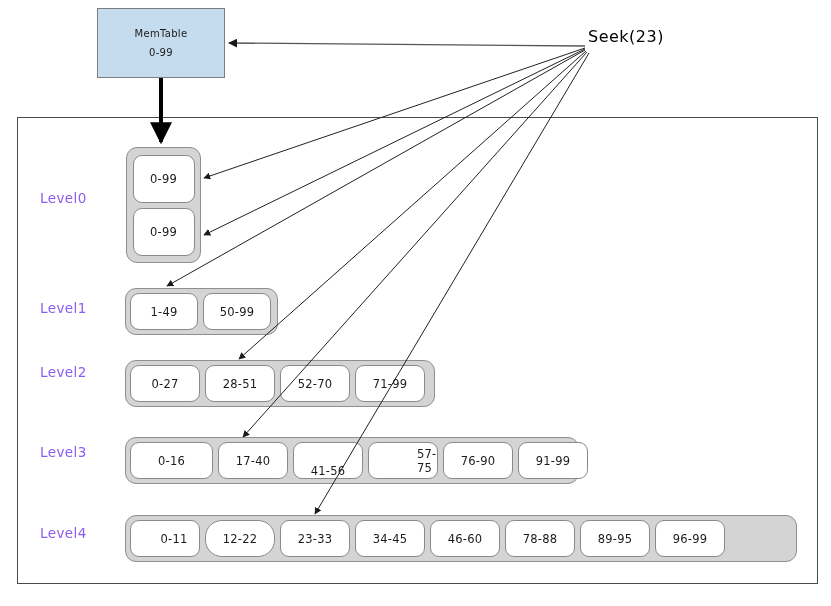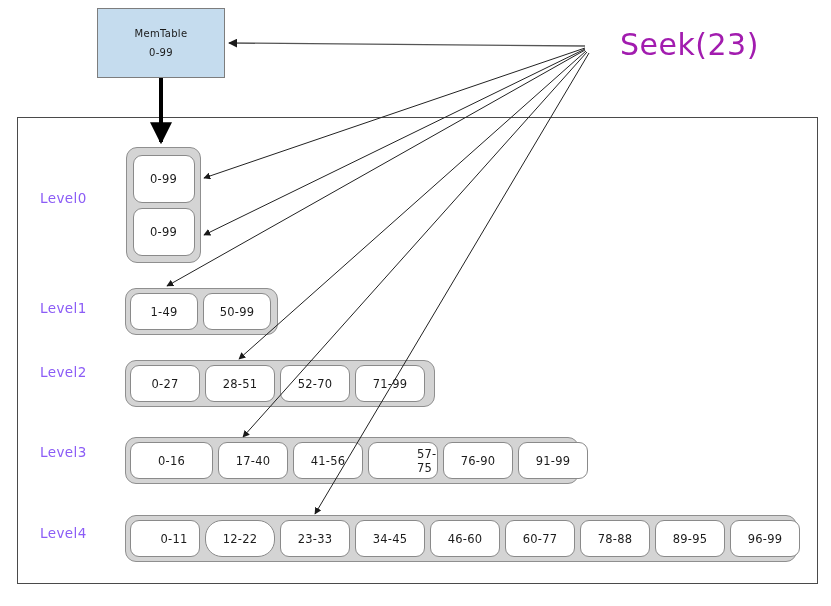--- a/index.html
+++ b/index.html
@@ -13,21 +13,21 @@
                border:1.5px solid #4a4a4a;background:#fff;box-sizing:border-box;}
 
   
   .memtable{position:absolute;left:97px;top:8px;width:128px;height:70px;
             background:#c5dcee;border:1.5px solid #7d7d7d;box-sizing:border-box;
             display:flex;flex-direction:column;align-items:center;justify-content:center;
             color:#1a1a1a;font-size:10px;line-height:19px;letter-spacing:.3px;}
   .memtable span{display:block;}
 
   
-  .seek-label{position:absolute;left:620px;top:27px;font-size:30px;color:#a21caf;
+  .seek-label{position:absolute;left:588px;top:27px;font-size:16px;color:#000000;
               letter-spacing:.5px;white-space:nowrap;}
   .level-label{position:absolute;font-size:13.5px;color:#8b5cf6;letter-spacing:.4px;
                white-space:nowrap;}
 
   .lvl-container{position:absolute;background:#d4d4d4;border:1.5px solid #8f8f8f;
                  border-radius:11px;box-sizing:border-box;
                  display:flex;align-items:center;padding:4px;}
   .lvl-container.vert{flex-direction:column;justify-content:center;}
 
   .sst{background:#ffffff;border:1.5px solid #8a8a8a;border-radius:9px;
@@ -93,21 +93,21 @@
     </div>
   </div>
 
   <div class="lvl-container" style="left:125px;top:437px;width:454px;height:47px;">
     <div class="sst" style="width:83px;height:37px;">
       <span>0-16</span>
     </div>
     <div class="sst" style="width:70px;height:37px;">
       <span>17-40</span>
     </div>
-    <div class="sst" style="width:70px;height:37px;">
+    <div class="sst" style="width:70px;height:37px;align-items:flex-end;">
       <span>41-56</span>
     </div>
     <div class="sst" style="width:70px;height:37px;padding-left:48px;">
       <span>57-75</span>
     </div>
     <div class="sst" style="width:70px;height:37px;">
       <span>76-90</span>
     </div>
     <div class="sst" style="width:70px;height:37px;">
       <span>91-99</span>
@@ -122,23 +122,20 @@
       <span>12-22</span>
     </div>
     <div class="sst" style="width:70px;height:37px;">
       <span>23-33</span>
     </div>
     <div class="sst" style="width:70px;height:37px;">
       <span>34-45</span>
     </div>
     <div class="sst" style="width:70px;height:37px;">
       <span>46-60</span>
-    </div>
-    <div class="sst" style="width:70px;height:37px;">
-      <span>60-77</span>
     </div>
     <div class="sst" style="width:70px;height:37px;justify-content:center;">
       <span>78-88</span>
     </div>
     <div class="sst" style="width:70px;height:37px;">
       <span>89-95</span>
     </div>
     <div class="sst" style="width:70px;height:37px;">
       <span>96-99</span>
     </div>

